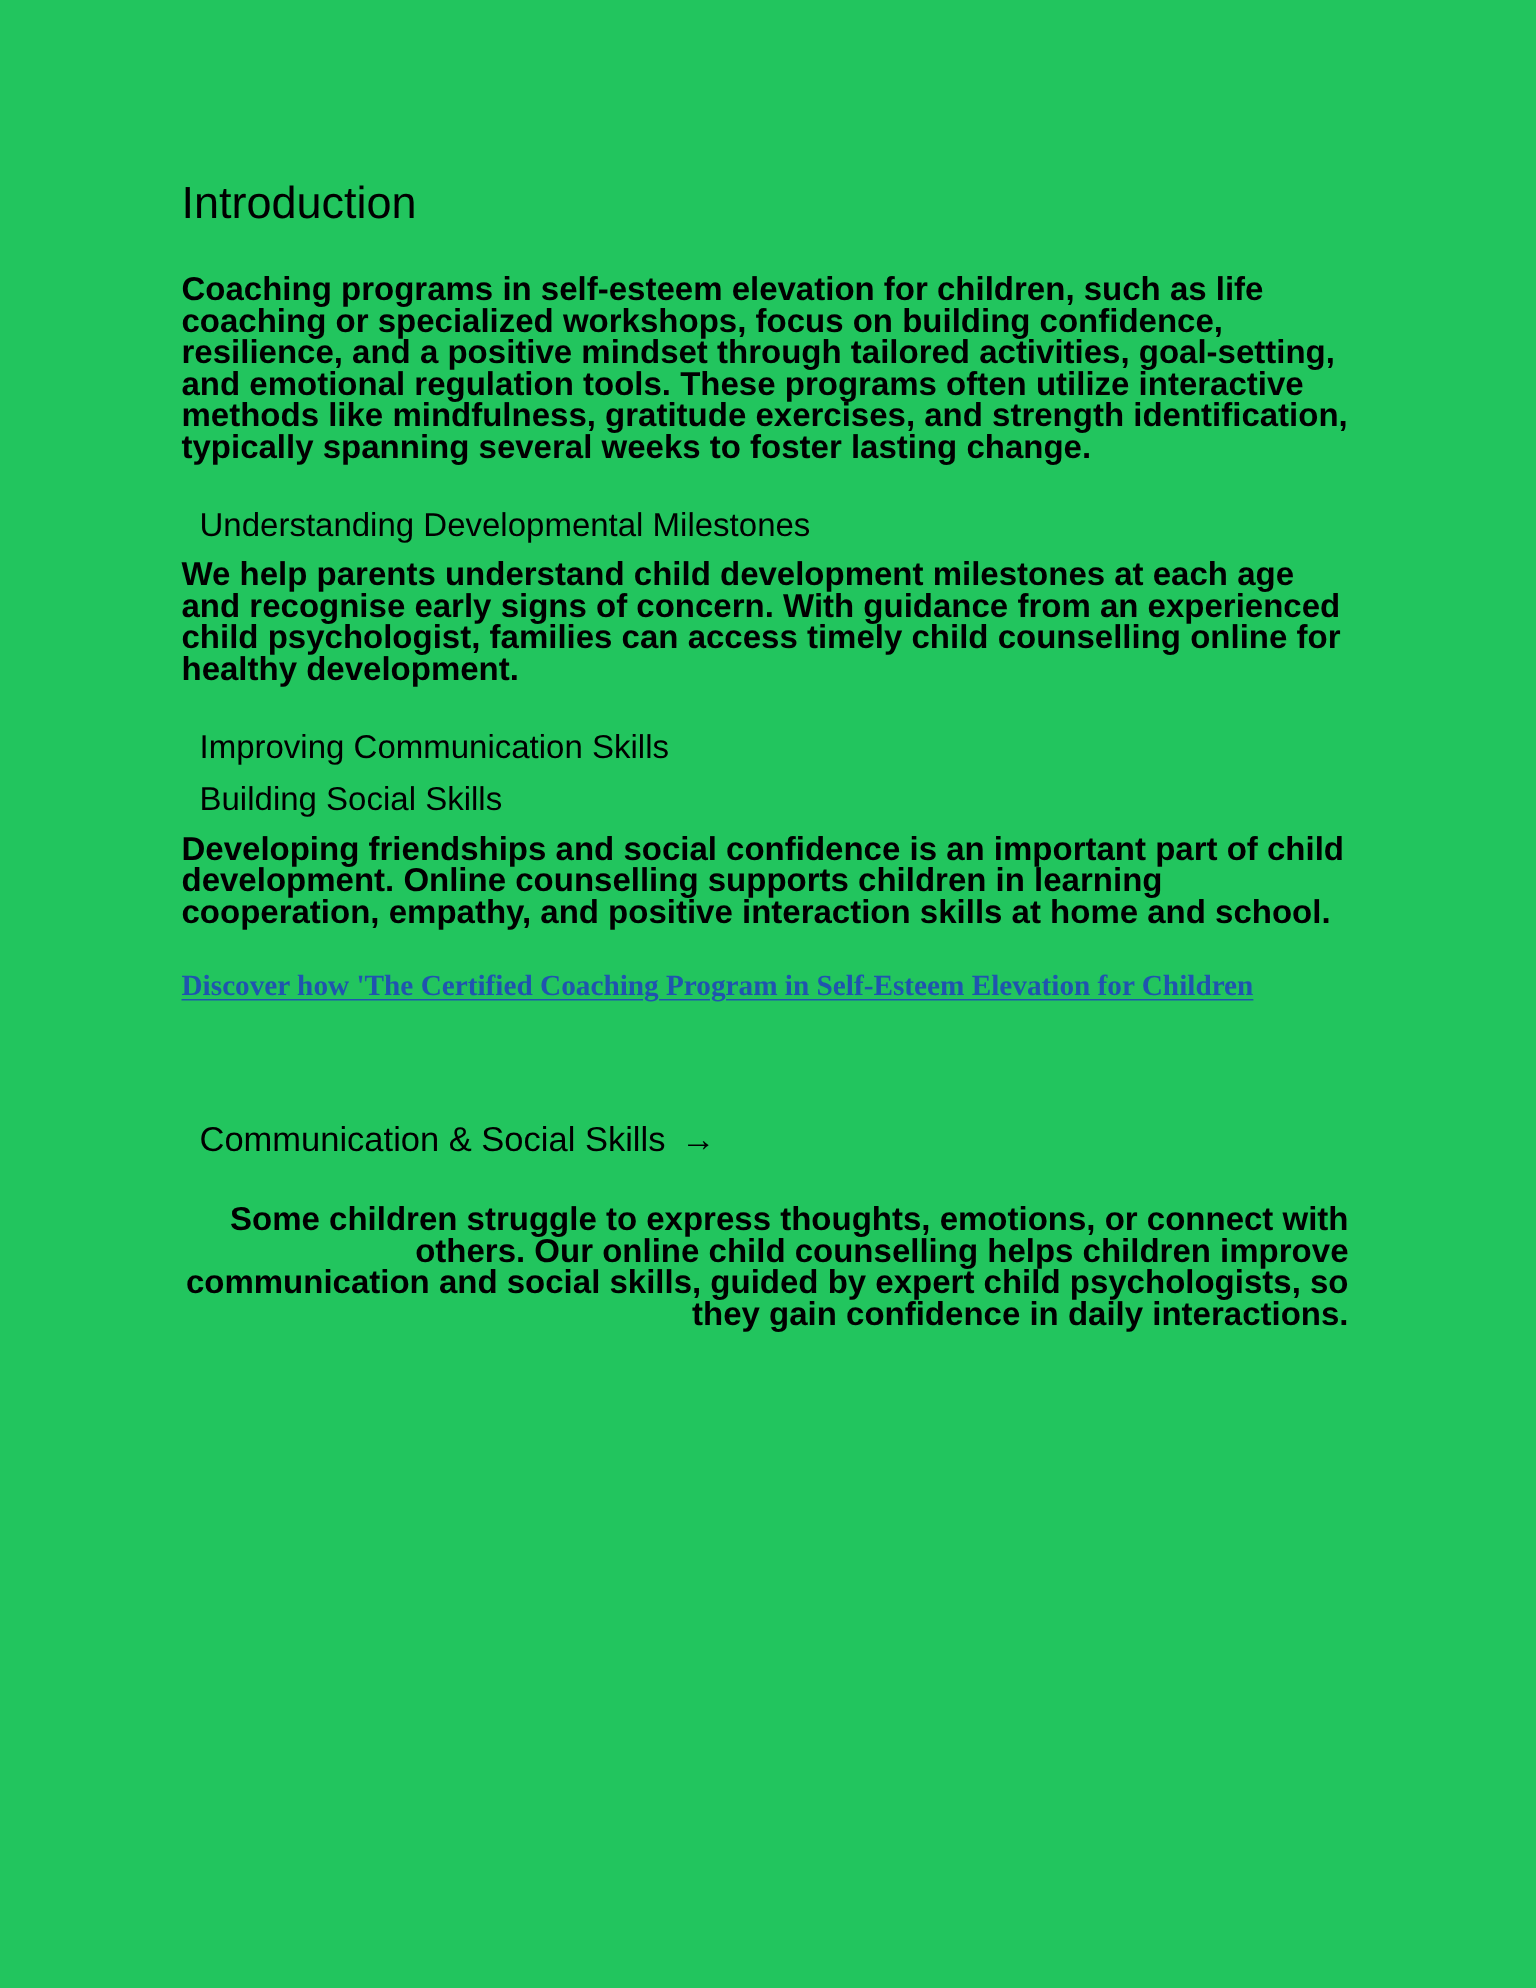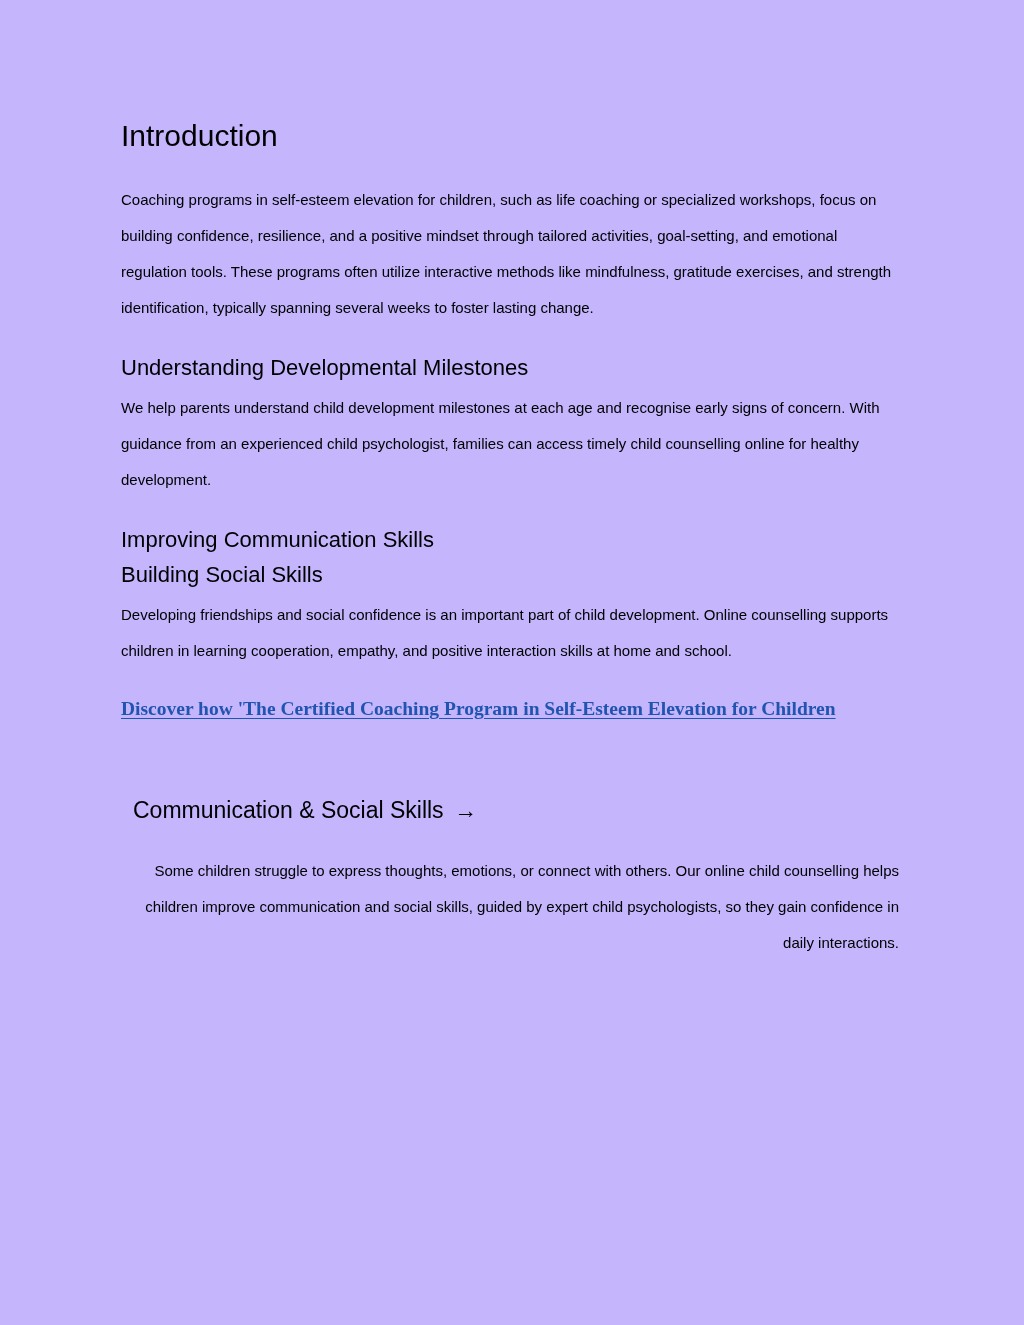--- a/index.html
+++ b/index.html
@@ -13,40 +13,40 @@
     overflow: hidden;
     font-family: "Liberation Sans", sans-serif;
     color: #000000;
     -webkit-font-smoothing: antialiased;
   }
   .page {
     box-sizing: border-box;
     width: 1024px;
     height: 1325px;
     padding: 118px 125px 0 121px;
-    background: #c4b5fd;
+    background: #22c55e;
   }
   h1.doc-title {
     font-size: 30px;
     font-weight: 400;
     line-height: 36px;
     margin: 0 0 28px 0;
     letter-spacing: 0;
   }
   p.body-para {
-    font-size: 15px;
-    font-weight: 400;
-    line-height: 36px;
+    font-size: 22px;
+    font-weight: 700;
+    line-height: 21px;
     margin: 0 0 29px 0;
   }
   h2.section-heading {
     font-size: 22px;
     font-weight: 400;
     line-height: 26px;
-    margin: 0 0 9px 0;
+    margin: 0 0 9px 12px;
   }
   p.link-line {
     margin: 10px 0 0 0;
     line-height: 22px;
   }
   a.doc-link {
     font-family: "Liberation Serif", serif;
     font-weight: 700;
     font-size: 19.5px;
     color: var(--link-color, #2054af);

